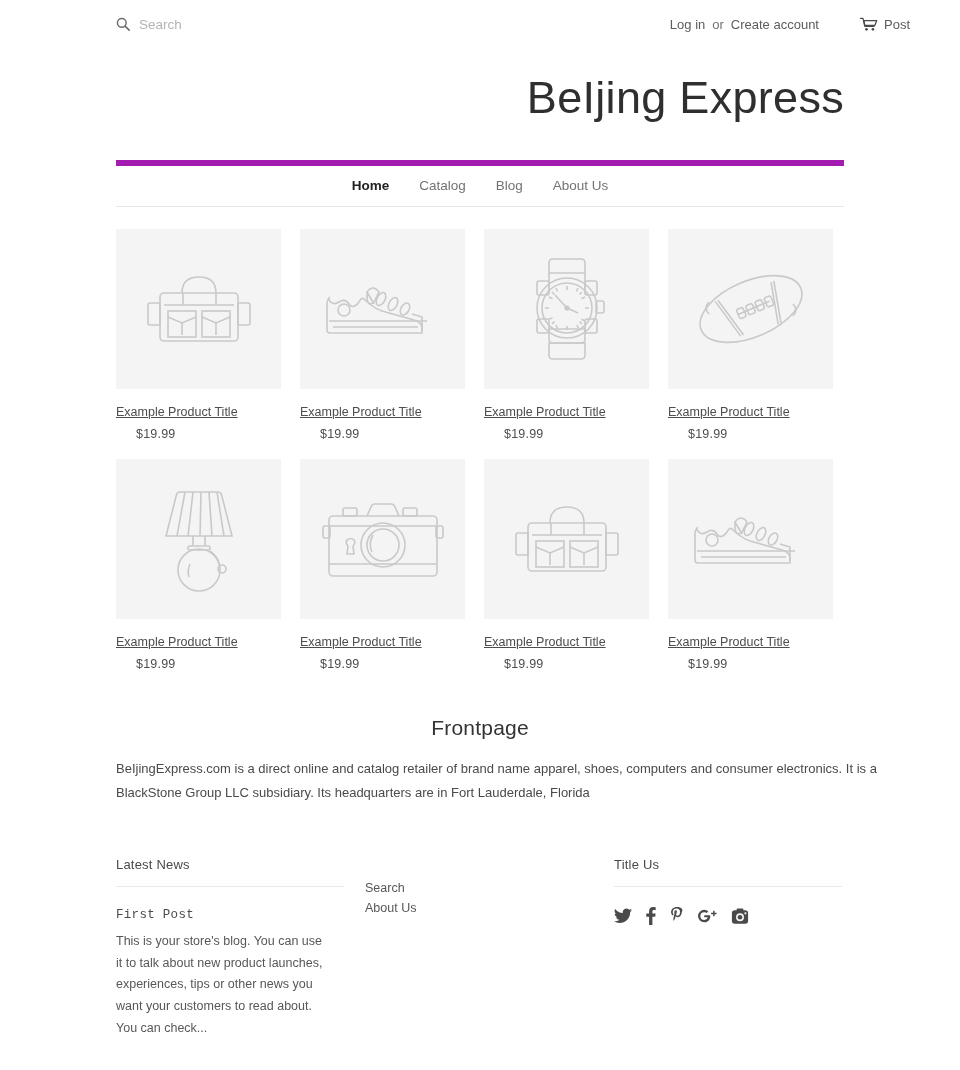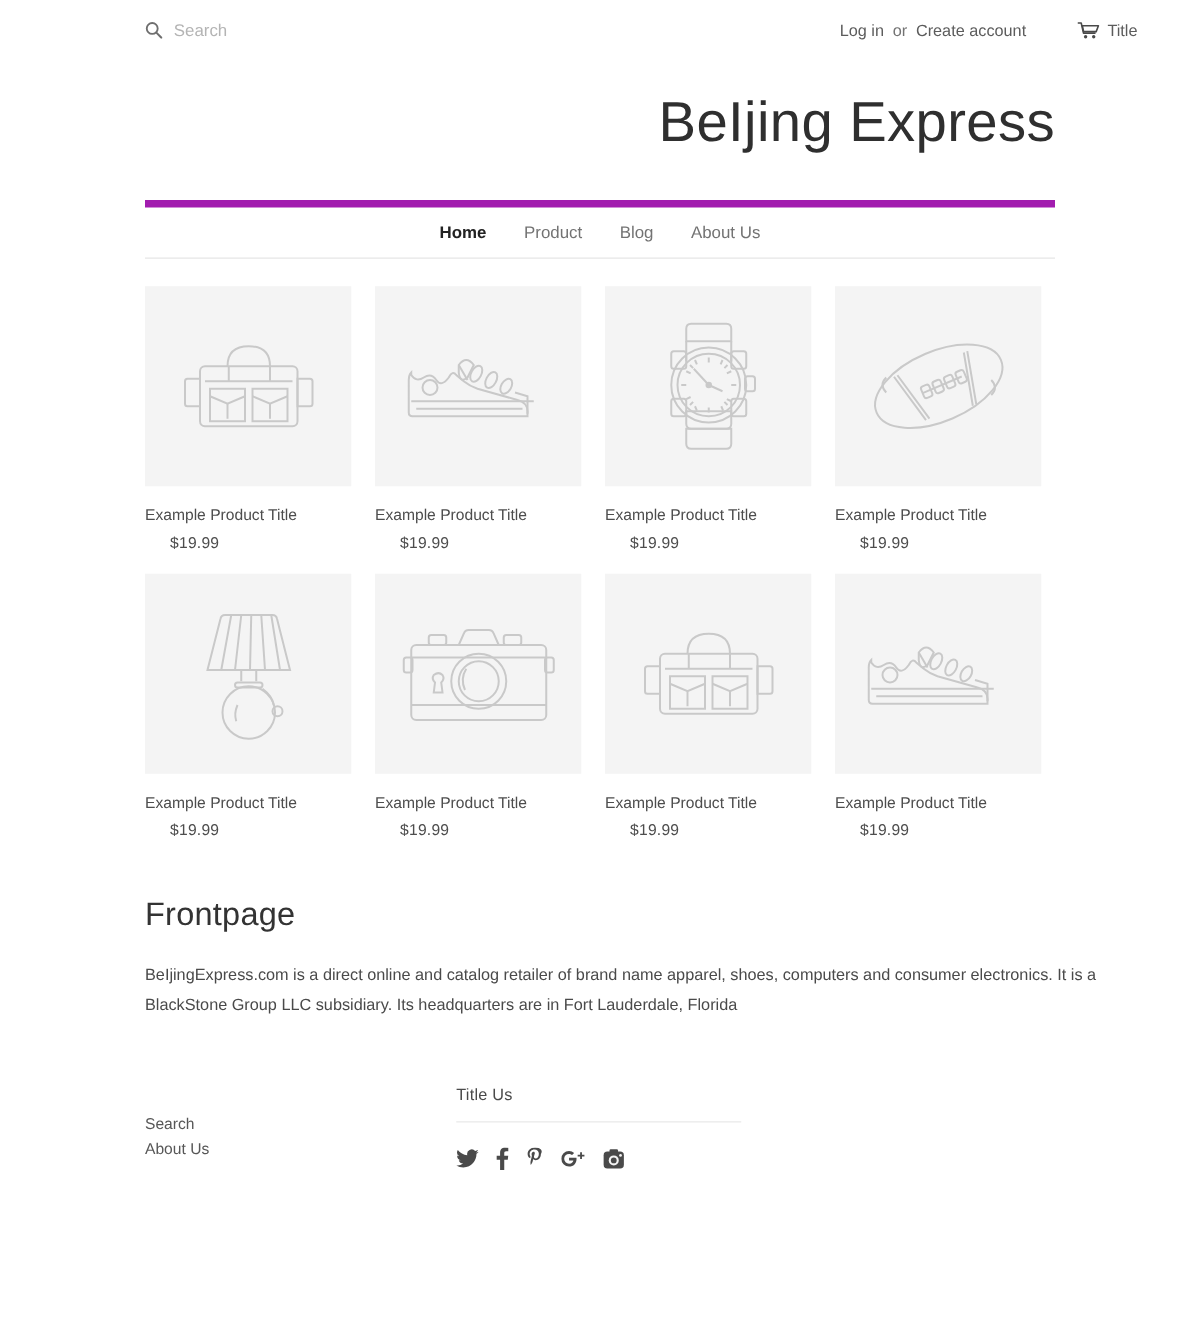--- a/index.html
+++ b/index.html
@@ -102,36 +102,38 @@
     width: 165px; height: 160px;
     background: #f4f4f4;
     display: flex; align-items: center; justify-content: center;
   }
   .thumb svg { display: block; }
   .card .ptitle {
     margin-top: 16px;
     font-size: 12.5px;
     color: #4d4d4d;
     line-height: 1.2;
+    text-decoration: underline;
   }
   .card .pprice {
     margin-top: 7px;
     font-size: 12.5px;
     color: #4d4d4d;
     letter-spacing: .2px;
     margin-left: 20px;
   }
 
   
   .section-title {
     margin-top: 45px;
-    font-size: 26px;
+    font-size: 21px;
     font-weight: 400;
     color: #333;
     letter-spacing: .2px;
+    text-align: center;
   }
   .rte {
     margin-top: 15px;
     font-size: 13px;
     line-height: 1.85;
     color: #4a4a4a;
     width: 775px;
   }
 
   
@@ -203,32 +205,32 @@
       <a href="#">Create account</a>
       <a href="#" class="cart-link">
         <span class="cart-icon">
           <svg width="18" height="15" viewBox="0 0 20 16">
             <path d="M0.5 1.2 H3.3 L5.3 10.2 H15.6" fill="none" stroke="#4a4a4a" stroke-width="1.4" stroke-linecap="round" stroke-linejoin="round"></path>
             <path d="M4.3 3.6 H18.6 L16.6 8.9 H5.4 Z" fill="none" stroke="#4a4a4a" stroke-width="1.4" stroke-linejoin="round"></path>
             <circle cx="7.2" cy="13.4" r="1.5" fill="#4a4a4a"></circle>
             <circle cx="14.4" cy="13.4" r="1.5" fill="#4a4a4a"></circle>
           </svg>
         </span>
-        <span>Title</span>
+        <span>Post</span>
       </a>
     </div>
   </div>
 
   <h1 class="site-title">
     <a href="#">BeIjing Express</a>
   </h1>
 
   <nav class="nav" style="width:728px;">
     <a href="#" class="active">Home</a>
-    <a href="#">Product</a>
+    <a href="#">Catalog</a>
     <a href="#">Blog</a>
     <a href="#">About Us</a>
   </nav>
 
   <div class="grid">
 
     <a href="#" class="card" style="text-decoration:none;">
       <div class="thumb">
         <svg width="110" height="100" viewBox="0 0 110 100">
           <g fill="none" stroke="#c9c9c9" stroke-width="1.6">
@@ -411,20 +413,25 @@
       <div class="ptitle">Example Product Title</div>
       <div class="pprice">$19.99</div>
     </a>
   </div>
 
   <h2 class="section-title">Frontpage</h2>
   <p class="rte">BeIjingExpress.com is a direct online and catalog retailer of brand name apparel, shoes, computers and consumer electronics. It is a BlackStone Group LLC subsidiary.  Its headquarters are in Fort Lauderdale, Florida</p>
 
   <div class="footer">
 
+    <div class="fcol">
+      <h4>Latest News</h4>
+      <div class="post-title">First Post</div>
+      <div class="post-body">This is your store's blog. You can use it to talk about new product launches, experiences, tips or other news you want your customers to read about. You can check...</div>
+    </div>
 
     <div class="fcol">
       <div class="flinks">
         <a href="#">Search</a>
         <a href="#">About Us</a>
       </div>
     </div>
 
     <div class="fcol">
       <h4>Title Us</h4>

